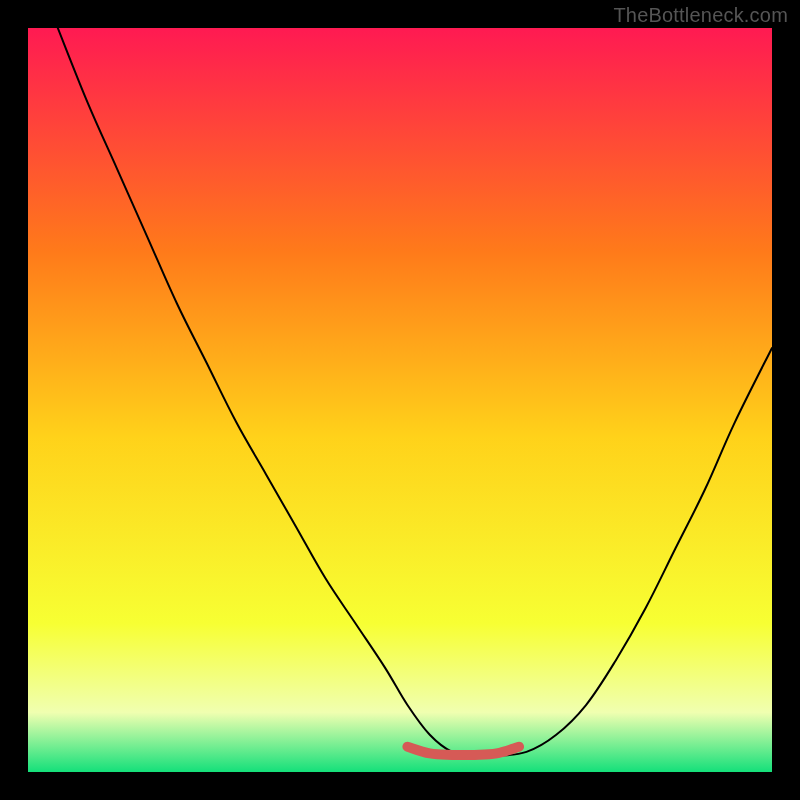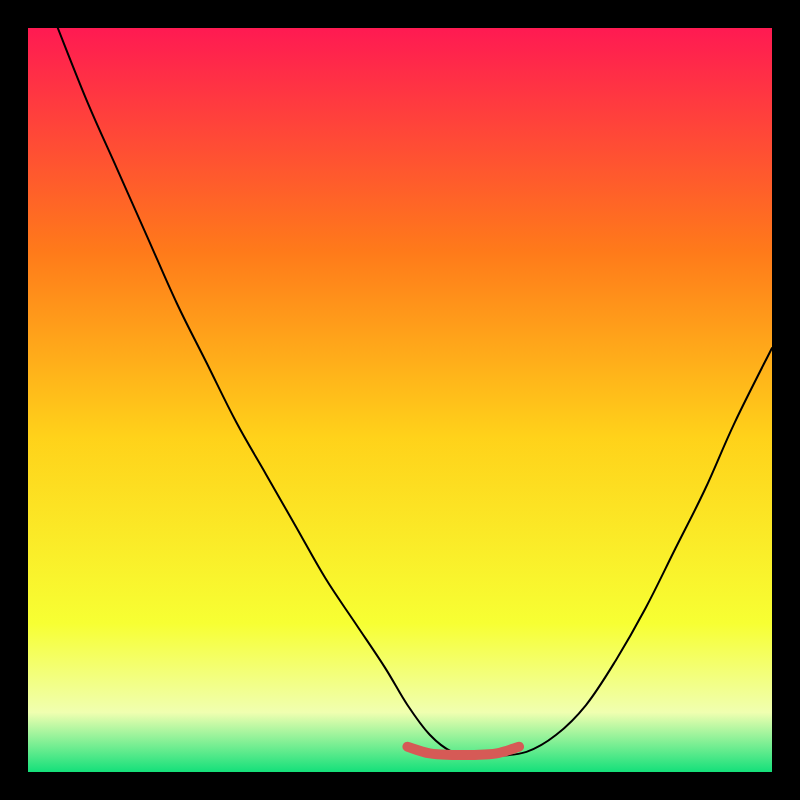--- a/index.html
+++ b/index.html
@@ -37,20 +37,21 @@
   }
   svg {
     display: block;
   }
 </style>
 </head>
 <body>
 
 <div class="frame">
 
+  <div class="watermark">TheBottleneck.com</div>
 
   <div class="plot-wrap">
     <svg id="plot-svg" width="744" height="744" viewBox="0 0 744 744" preserveAspectRatio="none">
       <defs>
         <linearGradient id="bg-grad" x1="0" y1="0" x2="0" y2="1">
             <stop offset="0.00%" stop-color="#ff1a52"></stop>
             <stop offset="30.00%" stop-color="#ff7a1a"></stop>
             <stop offset="55.00%" stop-color="#ffd21a"></stop>
             <stop offset="80.00%" stop-color="#f7ff33"></stop>
             <stop offset="92.00%" stop-color="#f0ffb0"></stop>

